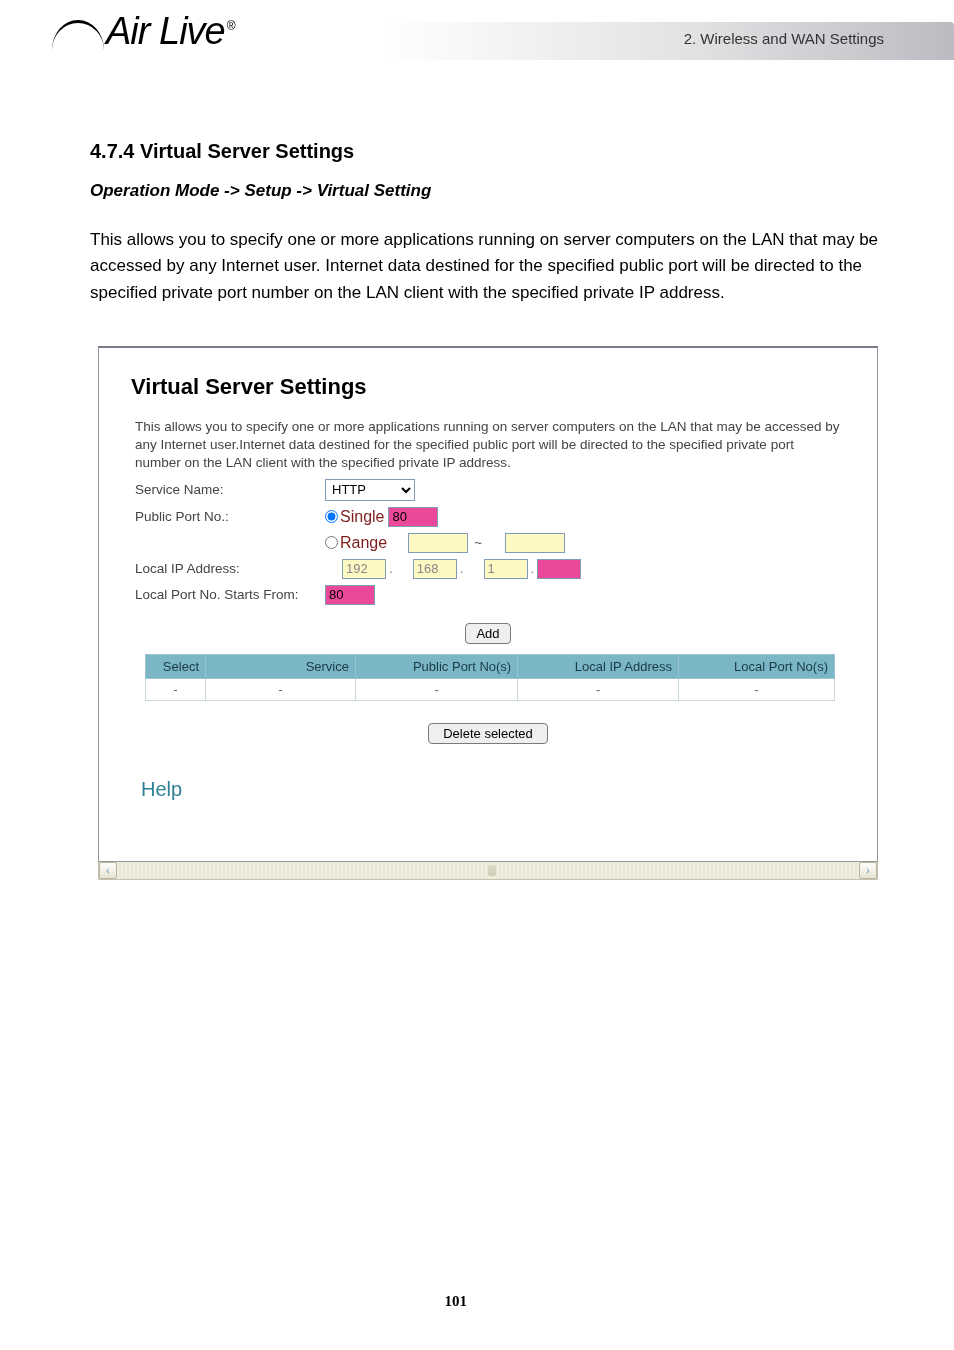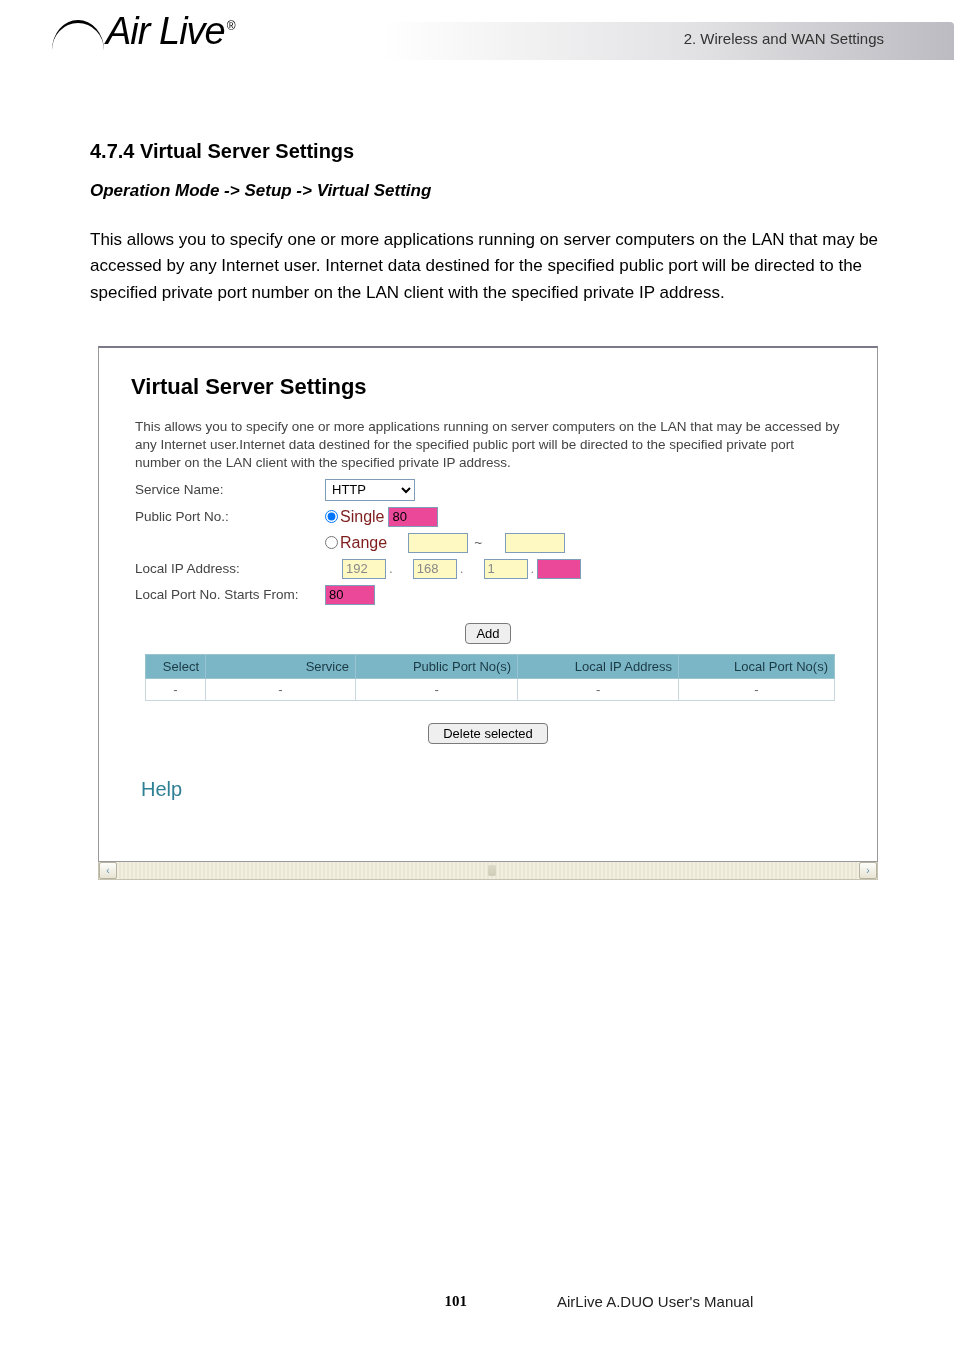--- a/index.html
+++ b/index.html
@@ -350,14 +350,13 @@
         <div class="sb-thumb-mark"></div>
       </div>
     <div class="sb-btn">
         <span>›</span>
       </div>
   </div>
 </div>
 
 <div class="footer">
   <div class="footer-page">101</div>
-  <div class="footer-manual">AirLive A.DUO User's Manual</div>
 </div>
 
 </body></html>

